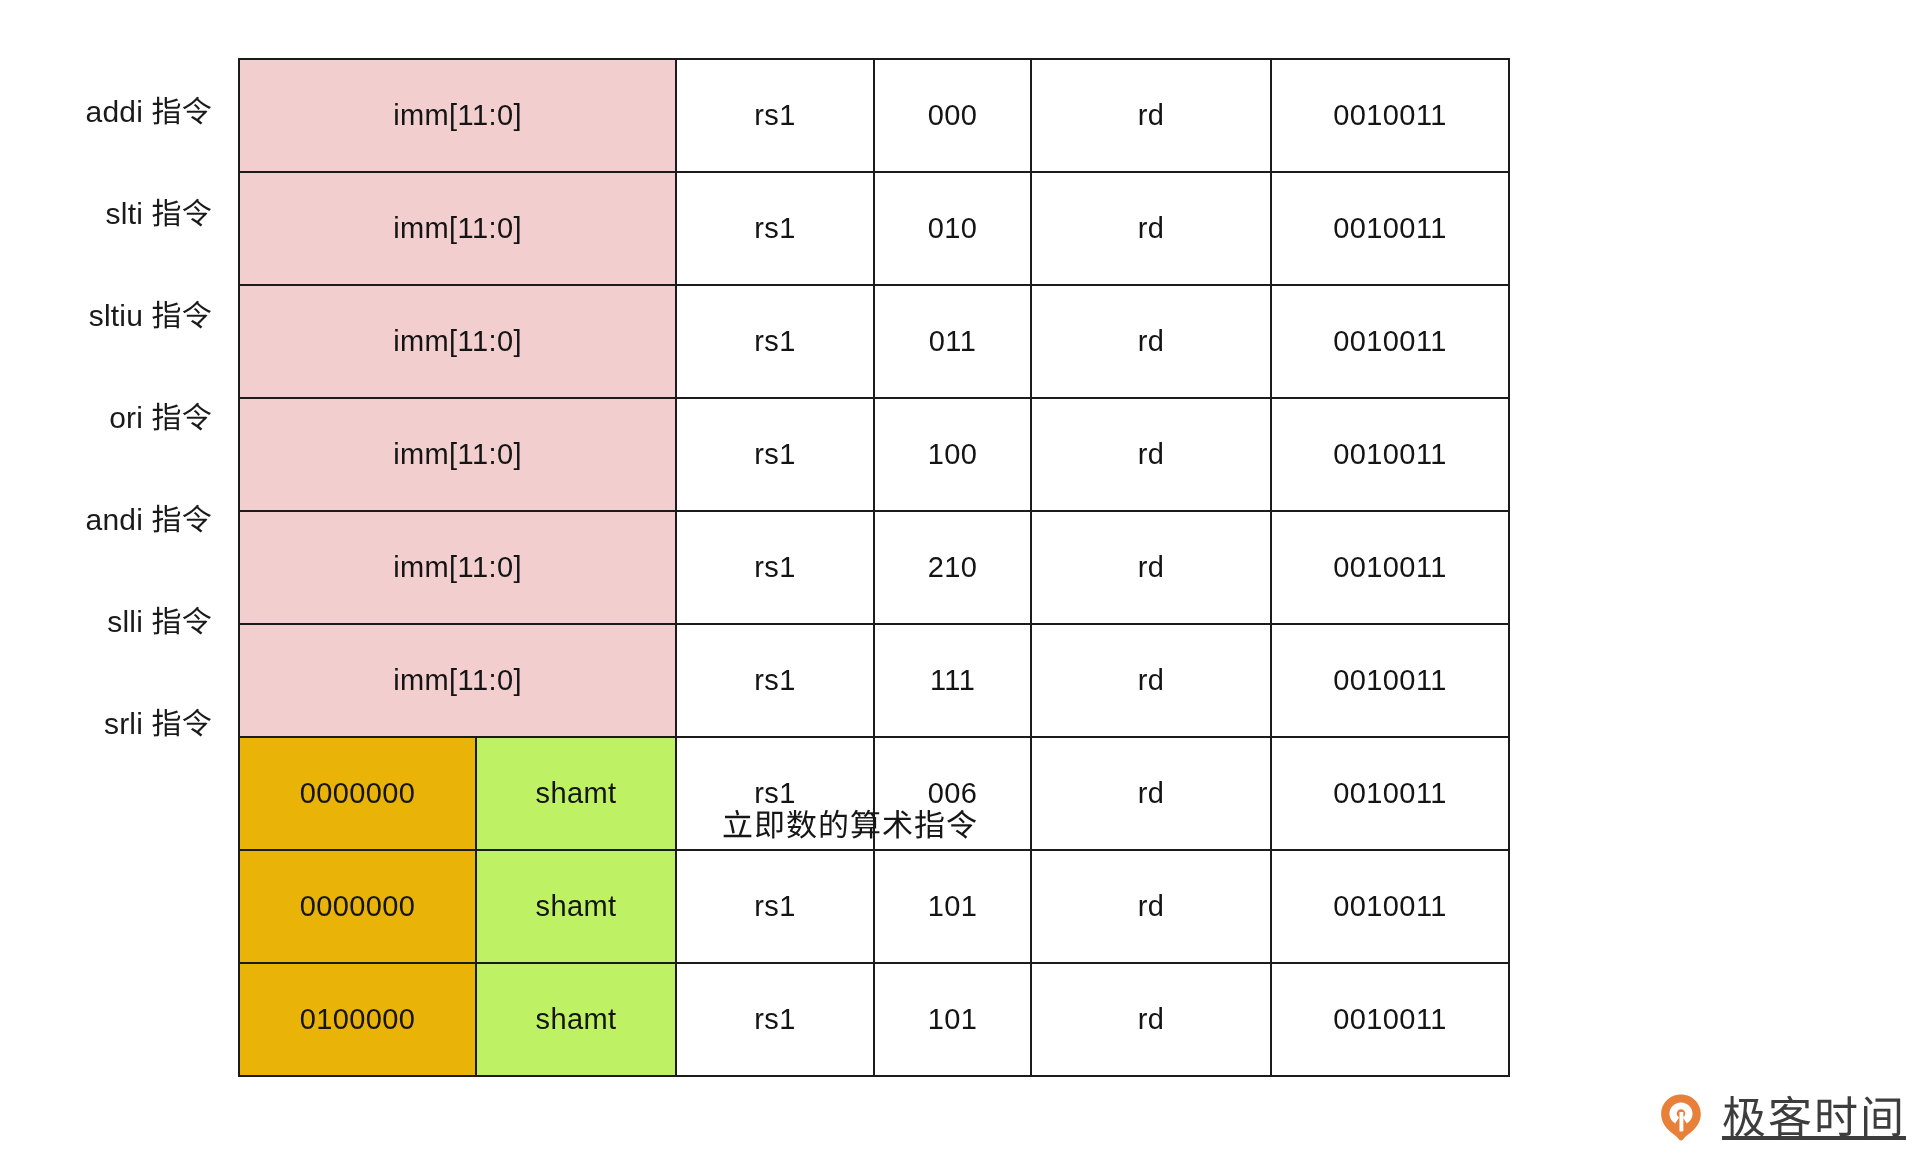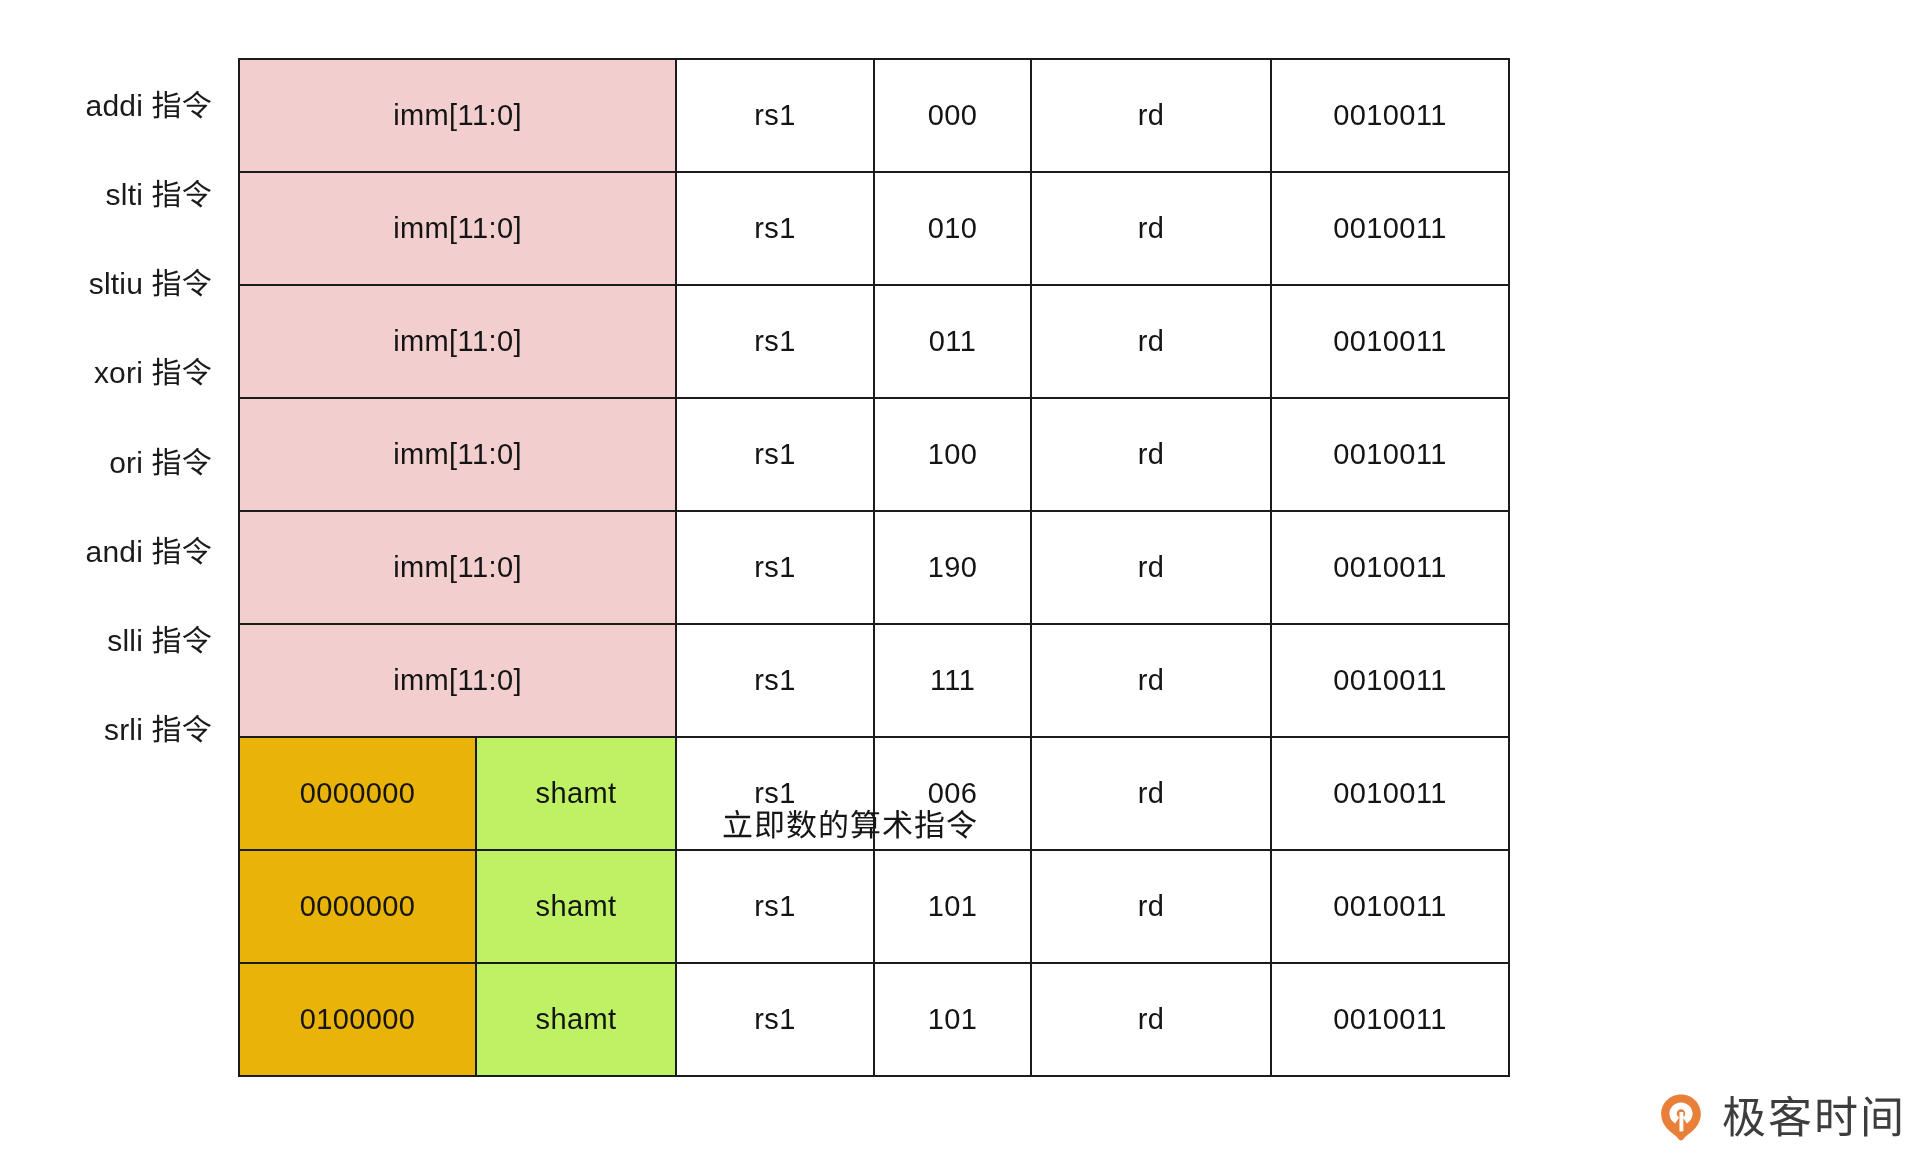--- a/index.html
+++ b/index.html
@@ -109,32 +109,32 @@
     height: 54px;
     flex: 0 0 auto;
     display: block;
   }
   .brand-text {
     font-size: 44px;
     color: #3d3d3d;
     letter-spacing: 2px;
     line-height: 1;
     font-family: "DejaVu Sans", "Liberation Sans", sans-serif;
+    text-decoration: underline;
   }
 </style>
 </head>
 <body>
 
 <div id="figure">
 
   <div class="label-col">
     <div class="row-label">addi 指令</div>
     <div class="row-label">slti 指令</div>
     <div class="row-label">sltiu 指令</div>
-    <div class="row-label">xori 指令</div>
     <div class="row-label">ori 指令</div>
     <div class="row-label">andi 指令</div>
     <div class="row-label">slli 指令</div>
     <div class="row-label">srli 指令</div>
   </div>
 
   <table class="instr-table">
     <colgroup>
       <col class="c-immA">
         <col class="c-immB">
@@ -173,21 +173,21 @@
         <td class="imm-cell" colspan="2">imm[11:0]</td>
         <td class="plain-cell">rs1</td>
         <td class="plain-cell">100</td>
         <td class="plain-cell">rd</td>
         <td class="plain-cell">0010011</td>
       </tr>
 
       <tr>
         <td class="imm-cell" colspan="2">imm[11:0]</td>
         <td class="plain-cell">rs1</td>
-        <td class="plain-cell">190</td>
+        <td class="plain-cell">210</td>
         <td class="plain-cell">rd</td>
         <td class="plain-cell">0010011</td>
       </tr>
 
       <tr>
         <td class="imm-cell" colspan="2">imm[11:0]</td>
         <td class="plain-cell">rs1</td>
         <td class="plain-cell">111</td>
         <td class="plain-cell">rd</td>
         <td class="plain-cell">0010011</td>

